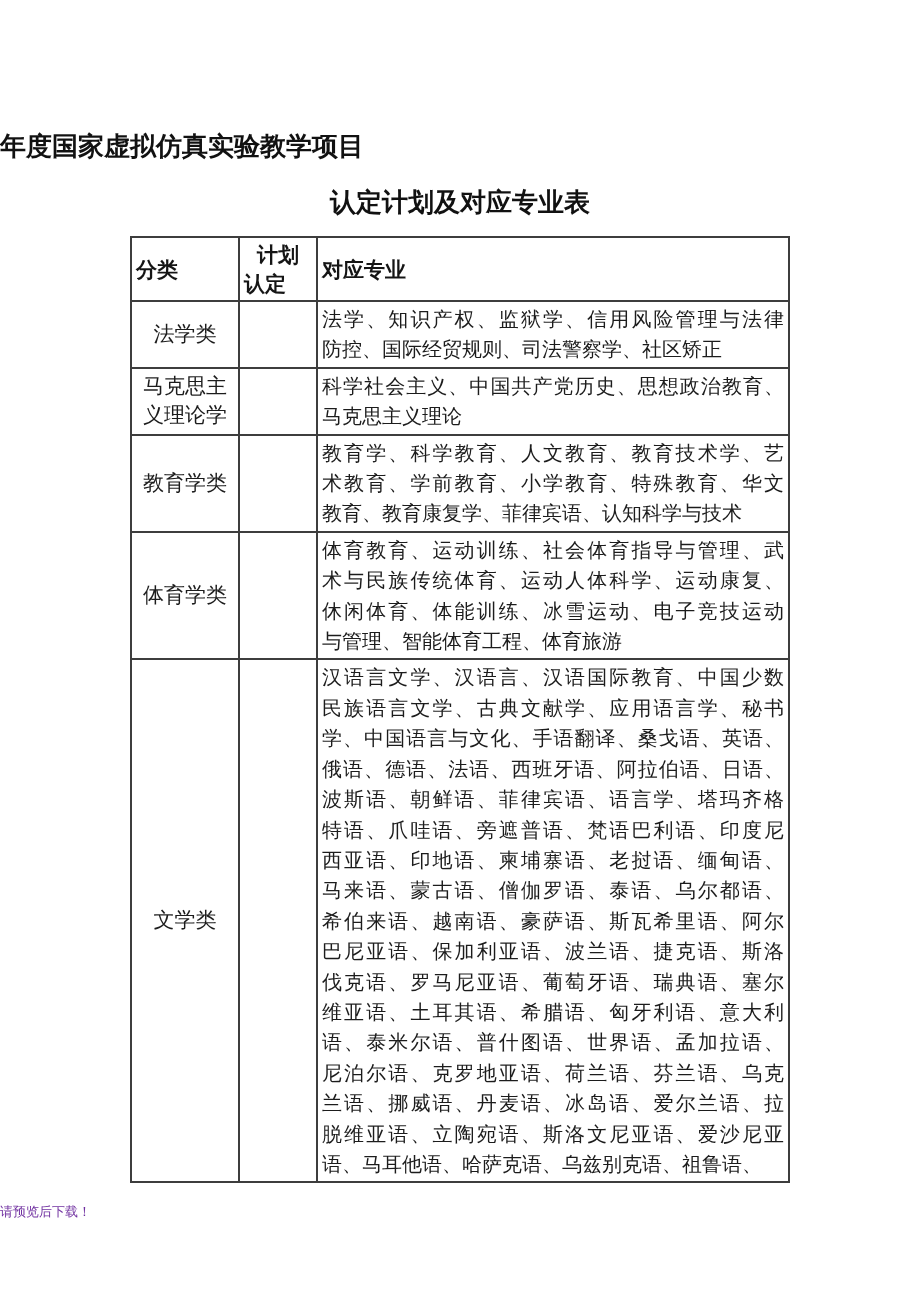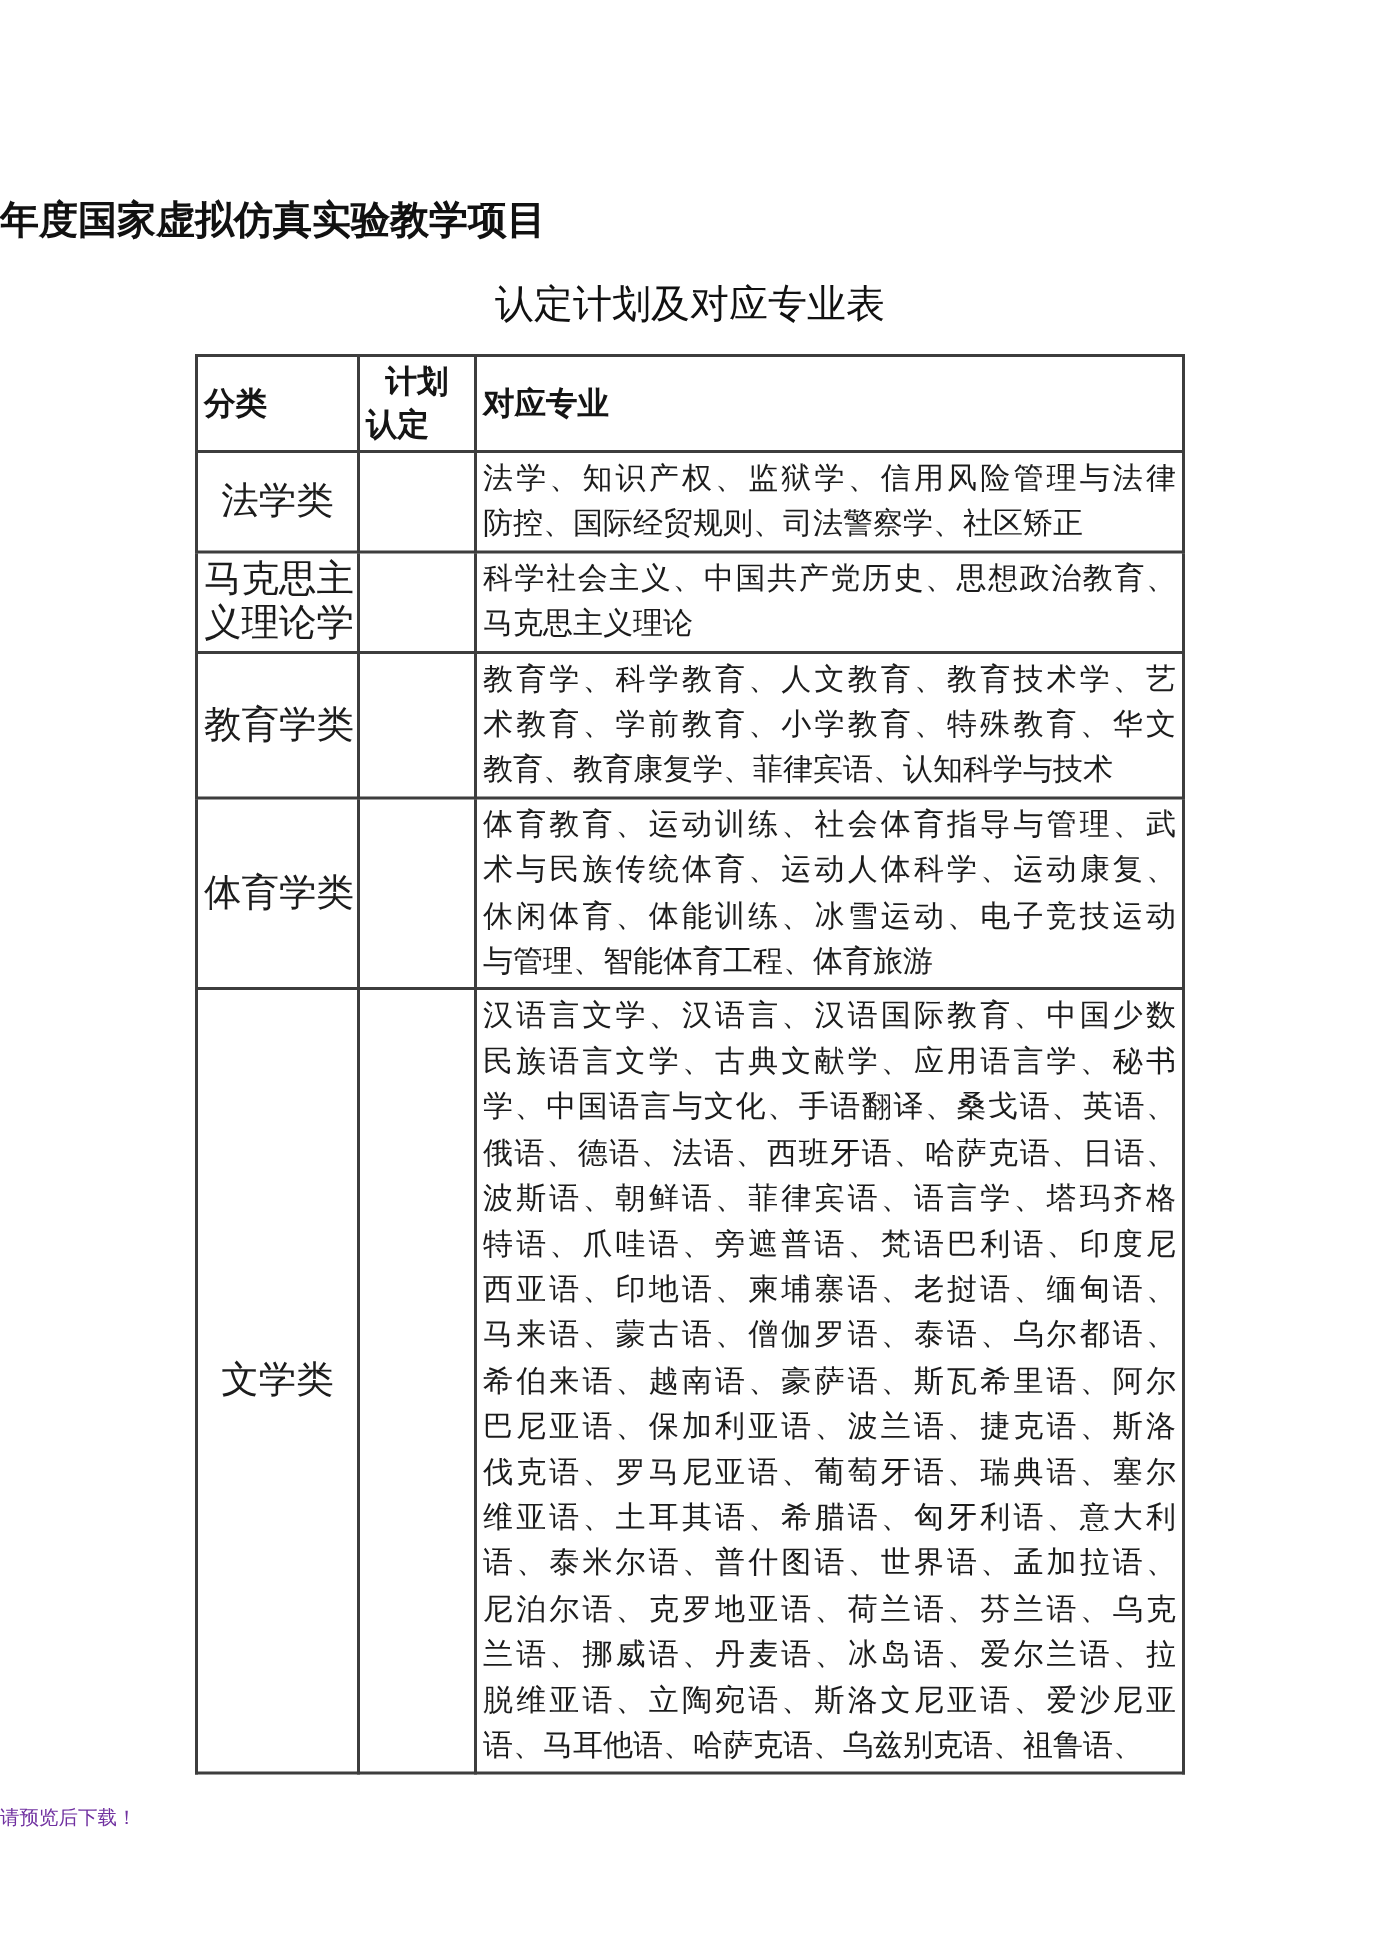--- a/index.html
+++ b/index.html
@@ -22,21 +22,21 @@
     font-weight: bold;
     font-size: 26px;
     line-height: 36px;
     color: #111111;
   }
   .doc-title-2 {
     position: absolute;
     top: 186px; left: 0; width: 100%;
     margin: 0;
     text-align: center;
-    font-weight: normal;
+    font-weight: bold;
     font-size: 26px;
     line-height: 34px;
     color: #111111;
   }
   table.majors-table {
     position: absolute;
     left: 130px;
     top: 236px;
     width: 658px;
     border-collapse: collapse;
@@ -50,21 +50,21 @@
   }
   .majors-table th {
     font-family: "Liberation Sans", "DejaVu Sans", sans-serif;
     font-weight: bold;
     font-size: 21px;
     text-align: center;
     color: #151515;
   }
   .cat-cell {
     text-align: center;
-    font-size: 25px;
+    font-size: 21px;
   }
   .majors-cell {
     padding: 2px 5px 2px 8px;
     font-size: 20px;
   }
   .line {
     line-height: 30.4px;
     text-align: justify;
     text-align-last: justify;
     white-space: nowrap;
@@ -163,21 +163,21 @@
     </tr>
     <tr class="r-lit">
       <td class="cat-cell">
             <div class="line">文学类</div>
           </td>
       <td></td>
       <td class="majors-cell">
             <div class="line">汉语言文学、汉语言、汉语国际教育、中国少数</div>
             <div class="line">民族语言文学、古典文献学、应用语言学、秘书</div>
             <div class="line">学、中国语言与文化、手语翻译、桑戈语、英语、</div>
-            <div class="line">俄语、德语、法语、西班牙语、哈萨克语、日语、</div>
+            <div class="line">俄语、德语、法语、西班牙语、阿拉伯语、日语、</div>
             <div class="line">波斯语、朝鲜语、菲律宾语、语言学、塔玛齐格</div>
             <div class="line">特语、爪哇语、旁遮普语、梵语巴利语、印度尼</div>
             <div class="line">西亚语、印地语、柬埔寨语、老挝语、缅甸语、</div>
             <div class="line">马来语、蒙古语、僧伽罗语、泰语、乌尔都语、</div>
             <div class="line">希伯来语、越南语、豪萨语、斯瓦希里语、阿尔</div>
             <div class="line">巴尼亚语、保加利亚语、波兰语、捷克语、斯洛</div>
             <div class="line">伐克语、罗马尼亚语、葡萄牙语、瑞典语、塞尔</div>
             <div class="line">维亚语、土耳其语、希腊语、匈牙利语、意大利</div>
             <div class="line">语、泰米尔语、普什图语、世界语、孟加拉语、</div>
             <div class="line">尼泊尔语、克罗地亚语、荷兰语、芬兰语、乌克</div>

